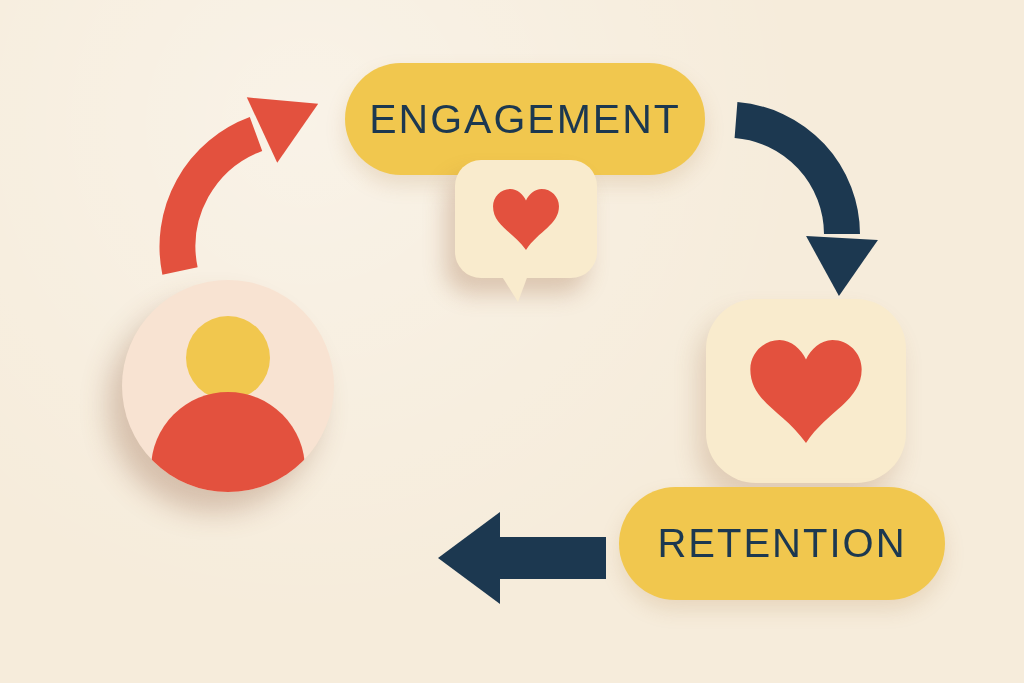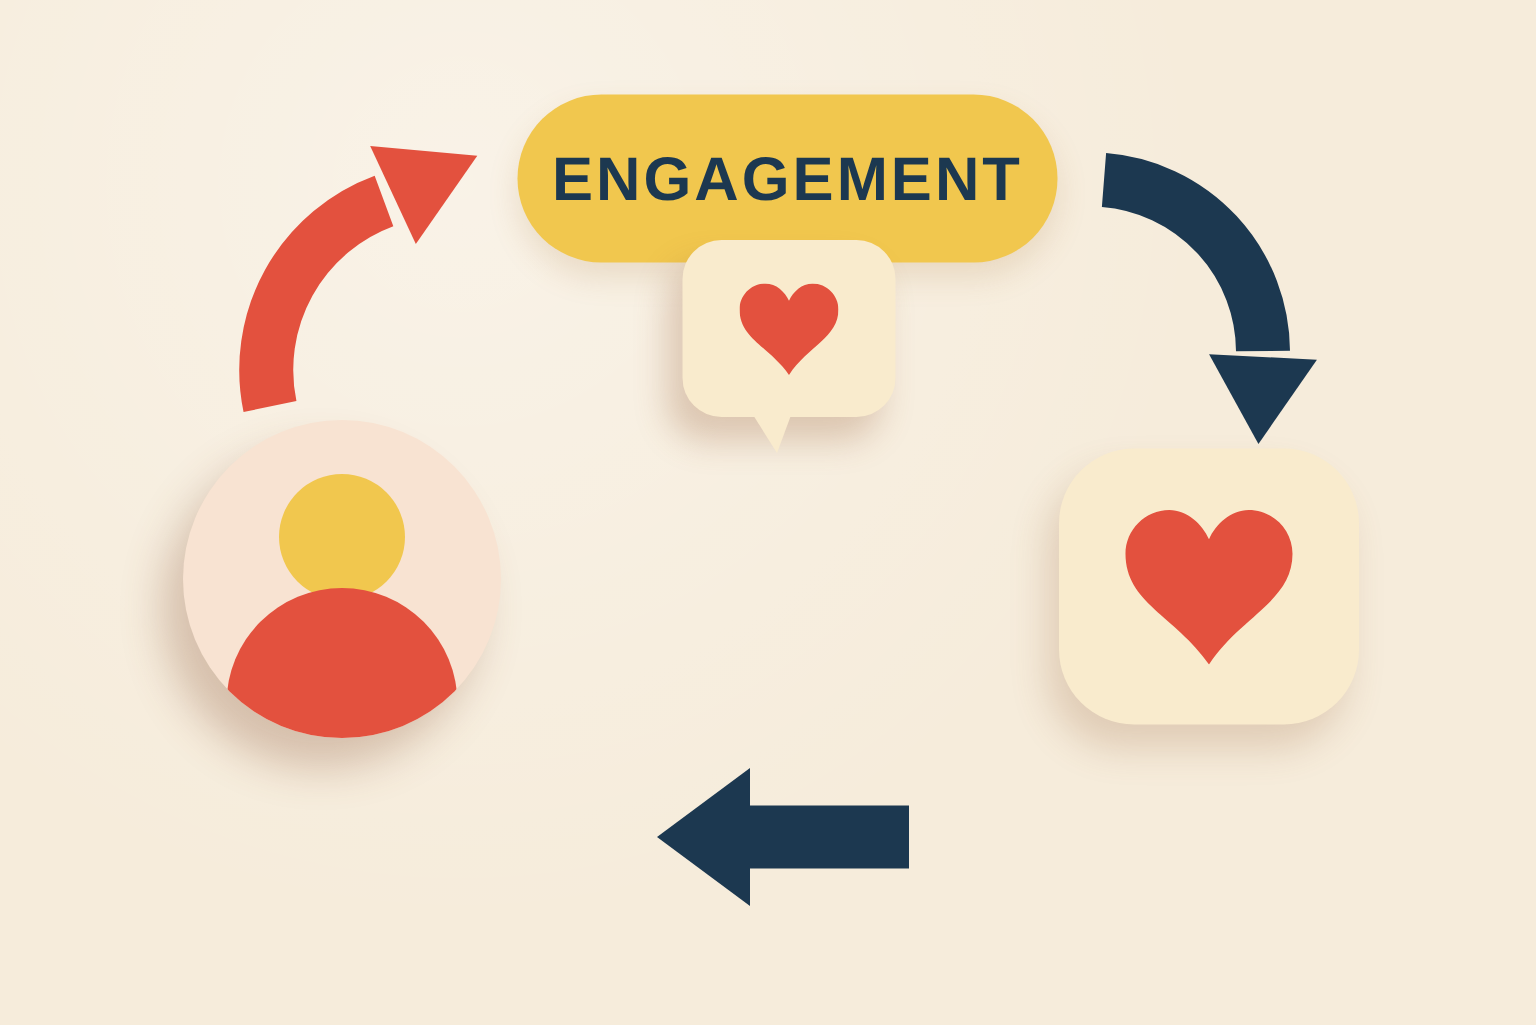--- a/index.html
+++ b/index.html
@@ -12,21 +12,21 @@
     font-family:"Liberation Sans", sans-serif;
     background:var(--bg);
     position:relative;
   }
   .canvas{
     position:absolute; inset:0;
     background:radial-gradient(circle at 30% 18%, rgba(255,255,255,.35), rgba(255,255,255,0) 55%), var(--bg);
   }
   .pill{
     position:absolute; display:flex; align-items:center; justify-content:center;
-    font-weight:700; color:var(--navy); letter-spacing:2px;
+    font-weight:400; color:var(--navy); letter-spacing:2px;
   }
   .pill-engagement{
     left:345px; top:63px; width:360px; height:112px; border-radius:58px;
     background:var(--yellow); font-size:41px;
     box-shadow:0 10px 20px rgba(170,120,60,.18);
     z-index:2;
   }
   .pill-retention{
     left:619px; top:487px; width:326px; height:113px; border-radius:58px;
     background:var(--yellow); font-size:40px;
@@ -113,20 +113,23 @@
       </g>
     </svg>
   </div>
 
   <div class="card-heart">
     <svg class="heart" width="112" height="103" viewBox="0 0 32 29.6">
       <path fill="currentColor" d="M23.6,0c-3.4,0-6.3,2.7-7.6,5.6C14.7,2.7,11.8,0,8.4,0C3.8,0,0,3.8,0,8.4c0,9.4,9.5,11.9,16,21.2c6.1-9.3,16-12.1,16-21.2C32,3.8,28.2,0,23.6,0z"></path>
     </svg>
   </div>
 
+  <div class="pill pill-retention">
+    <span>RETENTION</span>
+  </div>
 
   <div class="arrow arrow-navy-straight">
     <svg width="168" height="92" viewBox="0 0 168 92">
       <rect x="60" y="25" width="108" height="42" fill="currentColor"></rect>
       <polygon points="62,0 62,92 0,46" fill="currentColor"></polygon>
     </svg>
   </div>
 
 
   <div class="avatar">

